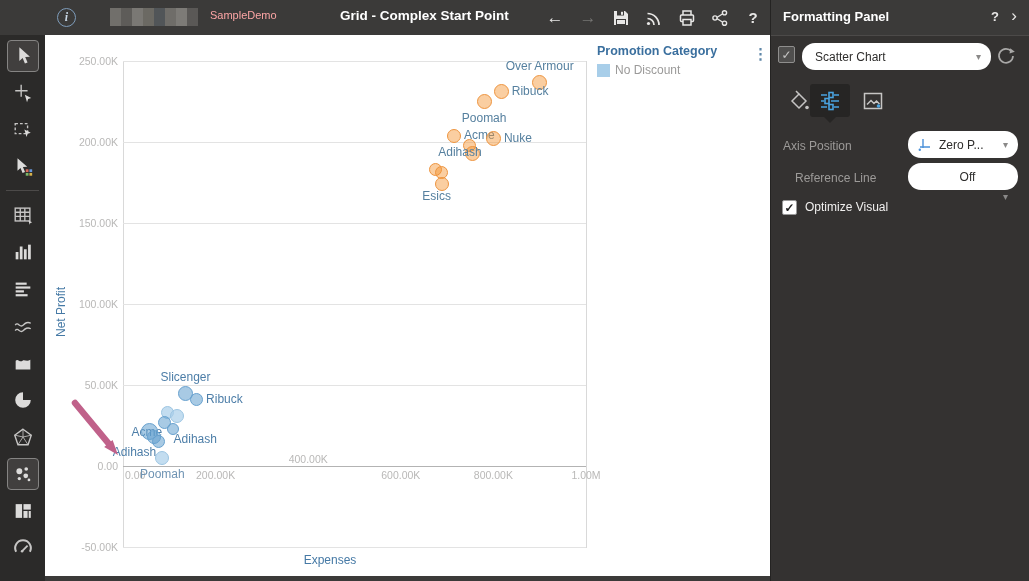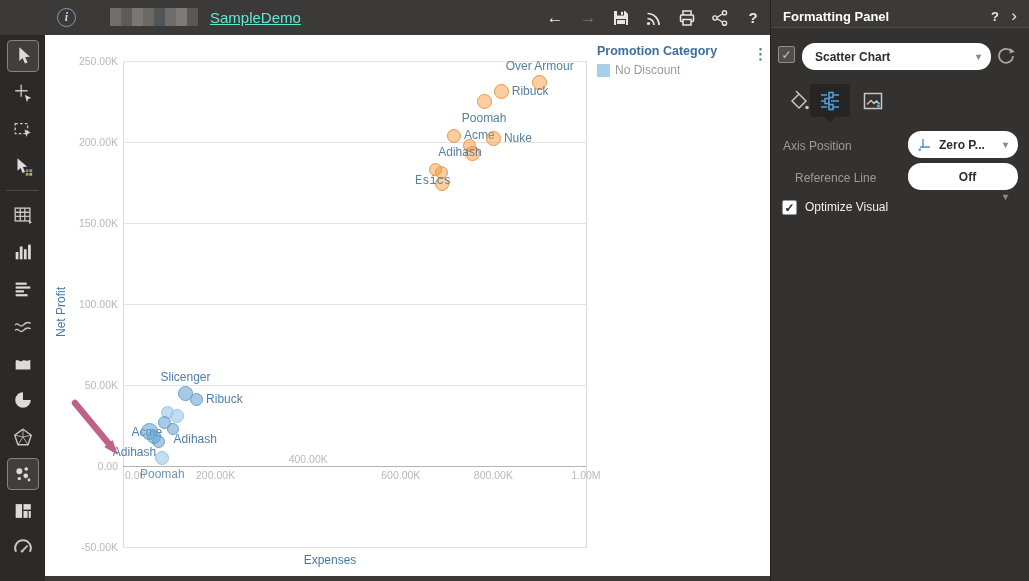--- a/index.html
+++ b/index.html
@@ -5,21 +5,21 @@
   html,body{margin:0;padding:0;background:#222;}
   *{box-sizing:border-box;font-family:"Liberation Sans",sans-serif;}
   .app{position:relative;width:1029px;height:581px;background:#3b3a39;overflow:hidden;}
 
   
   .topbar{position:absolute;left:0;top:0;width:770px;height:35px;background:#3b3a39;}
   .info-icon{position:absolute;left:57px;top:8px;width:19px;height:19px;border:1.5px solid #7e9cba;border-radius:50%;
     color:#c9d8e6;font:italic bold 12px "Liberation Serif",serif;text-align:center;line-height:17px;}
   .redacted{position:absolute;left:110px;top:8px;height:18px;display:flex;}
   .redacted i{display:block;height:18px;}
-  .ws{position:absolute;left:210px;top:9px;color:#5eead4;font-size:15px;text-decoration:underline;}
+  .ws{position:absolute;left:210px;top:9px;color:#fca5a5;font-size:11px;}
   .dash-title{position:absolute;left:340px;top:8px;color:#fff;font-size:13.5px;font-weight:bold;}
   .tb-icons{position:absolute;left:545px;top:0;height:35px;display:flex;align-items:center;gap:13px;}
   .tbi{color:#e8e7e6;font-size:17px;line-height:1;width:20px;text-align:center;cursor:default;}
   .tbi svg{vertical-align:middle;}
   .tbi.disabled{color:#767573;}
   .tbi.qm{font-size:15px;font-weight:bold;}
   .tbi.cl{font-size:19px;}
 
   
   .sidebar{position:absolute;left:0;top:35px;width:45px;height:546px;background:#2b2a29;padding-top:2px;}
@@ -44,27 +44,27 @@
   .legend{position:absolute;left:552px;top:9px;width:175px;}
   .legend-head{font-size:12.5px;font-weight:bold;color:#3a6f9e;}
   .legend-kebab{position:absolute;left:156px;top:1px;color:#5f87a8;font-size:15px;font-weight:bold;letter-spacing:0;}
   .legend-item{display:flex;align-items:center;margin-top:5px;height:14px;}
   .legend-sw{width:13px;height:13px;margin-right:5px;flex:0 0 13px;}
   .legend-lb{font-size:12px;color:#9b9a99;}
   .arrow-svg{position:absolute;left:20px;top:360px;}
 
   
   .panel{position:absolute;left:770px;top:0;width:259px;height:581px;background:#343231;border-left:1px solid #242322;}
-  .panel-head{position:relative;height:28px;background:#3b3a39;border-bottom:1px solid #4c4a49;}
+  .panel-head{position:relative;height:36px;background:#3b3a39;border-bottom:1px solid #4c4a49;}
   .panel-title{position:absolute;left:12px;top:9px;color:#fff;font-size:13px;font-weight:bold;}
   .panel-help{position:absolute;right:30px;top:9px;color:#e8e7e6;font-size:13px;font-weight:bold;}
   .panel-collapse{position:absolute;right:12px;top:6px;color:#e8e7e6;font-size:17px;}
   .cb-dark{position:absolute;left:7px;top:46px;width:17px;height:17px;background:#504f4e;border:1px solid #8f8e8d;border-radius:2px;
     color:#c6c5c4;font-size:12px;text-align:center;line-height:16px;}
-  .combo{position:absolute;background:#fff;border-radius:13px;display:flex;align-items:center;color:#2e2d2c;font-size:12px;font-weight:bold;}
+  .combo{position:absolute;background:#fff;border-radius:13px;display:flex;align-items:center;color:#2e2d2c;font-size:12px;}
   .combo .caret{margin-left:auto;margin-right:10px;color:#8a8988;font-size:10px;}
   .combo-main{left:31px;top:43px;width:189px;height:27px;padding-left:13px;}
   .reset-btn{position:absolute;left:226px;top:47px;width:18px;height:18px;}
   .ptabs{position:absolute;left:0;top:84px;width:259px;height:40px;}
   .ptab{position:absolute;width:40px;height:33px;display:flex;align-items:center;justify-content:center;border-radius:3px;}
   .ptab.sel{background:#262524;}
   .ptab.sel::after{content:"";position:absolute;bottom:-6px;left:50%;margin-left:-6px;
     border-left:6px solid transparent;border-right:6px solid transparent;border-top:6px solid #262524;}
   .prow-label{position:absolute;left:12px;color:#9d9b99;font-size:12px;}
   .combo-sm{left:137px;width:110px;height:27px;padding-left:9px;gap:7px;}
@@ -83,20 +83,21 @@
         <i style="width: 11px; background: rgb(113, 111, 107);"></i>
         <i style="width: 11px; background: rgb(94, 92, 89);"></i>
         <i style="width: 11px; background: rgb(122, 120, 116);"></i>
         <i style="width: 11px; background: rgb(107, 105, 99);"></i>
         <i style="width: 11px; background: rgb(81, 85, 88);"></i>
         <i style="width: 11px; background: rgb(111, 109, 105);"></i>
         <i style="width: 11px; background: rgb(125, 123, 119);"></i>
         <i style="width: 11px; background: rgb(90, 88, 86);"></i>
       </div>
     <span class="ws">SampleDemo</span>
+    <span class="dash-title">Grid - Complex Start Point</span>
     <div class="tb-icons">
       <span class="tbi">←</span>
       <span class="tbi disabled">→</span>
       <span class="tbi">
         <svg width="18" height="18" viewBox="0 0 18 18">
             <path d="M2 2h11l3 3v11H2z" fill="#e8e7e6"></path>
             <rect x="5" y="2" width="7" height="4.5" fill="#3b3a39"></rect>
             <rect x="9" y="2.8" width="2" height="3" fill="#e8e7e6"></rect>
             <rect x="4" y="10" width="10" height="6" fill="#3b3a39"></rect>
             <rect x="5" y="11" width="8" height="4" fill="#e8e7e6"></rect>
@@ -307,21 +308,21 @@
         <div class="pt" style="left: 402.045px; top: 93.52px; width: 14px; height: 14px; background: rgba(243, 146, 46, 0.45); border: 1.5px solid rgb(238, 149, 64);"></div>
         <div class="pt-label" style="color: rgb(86, 128, 159); left: 419.045px; top: 92.52px;">Acme</div>
         <div class="pt" style="left: 440.9px; top: 96.26px; width: 15px; height: 15px; background: rgba(243, 146, 46, 0.45); border: 1.5px solid rgb(238, 149, 64);"></div>
         <div class="pt-label" style="color: rgb(86, 128, 159); left: 458.9px; top: 95.76px;">Nuke</div>
         <div class="pt" style="left: 417.824px; top: 103.74px; width: 13px; height: 13px; background: rgba(243, 146, 46, 0.45); border: 1.5px solid rgb(238, 149, 64);"></div>
         <div class="pt" style="left: 419.602px; top: 110.84px; width: 15px; height: 15px; background: rgba(243, 146, 46, 0.45); border: 1.5px solid rgb(238, 149, 64);"></div>
         <div class="pt-label" style="color: rgb(86, 128, 159); left: 436.602px; top: 110.34px; transform: translateX(-100%);">Adihash</div>
         <div class="pt" style="left: 384.488px; top: 128.04px; width: 13px; height: 13px; background: rgba(243, 146, 46, 0.45); border: 1.5px solid rgb(238, 149, 64);"></div>
         <div class="pt" style="left: 389.581px; top: 131.28px; width: 13px; height: 13px; background: rgba(243, 146, 46, 0.45); border: 1.5px solid rgb(238, 149, 64);"></div>
         <div class="pt" style="left: 390.007px; top: 142.12px; width: 14px; height: 14px; background: rgba(243, 146, 46, 0.45); border: 1.5px solid rgb(238, 149, 64);"></div>
-        <div class="pt-label" style="color: rgb(86, 128, 159); left: 406.007px; top: 139px; transform: translateX(-100%); font-family: Liberation Mono, monospace;">Esics</div>
+        <div class="pt-label" style="color: rgb(86, 128, 159); left: 406.007px; top: 154px; transform: translateX(-100%);">Esics</div>
       </div>
 
     <div class="ytitle">Net Profit</div>
     <div class="xtitle">Expenses</div>
 
     <div class="legend">
       <div class="legend-head">Promotion Category</div>
       <span class="legend-kebab">⋮</span>
       <div id="legend-items">
           <div class="legend-item">

